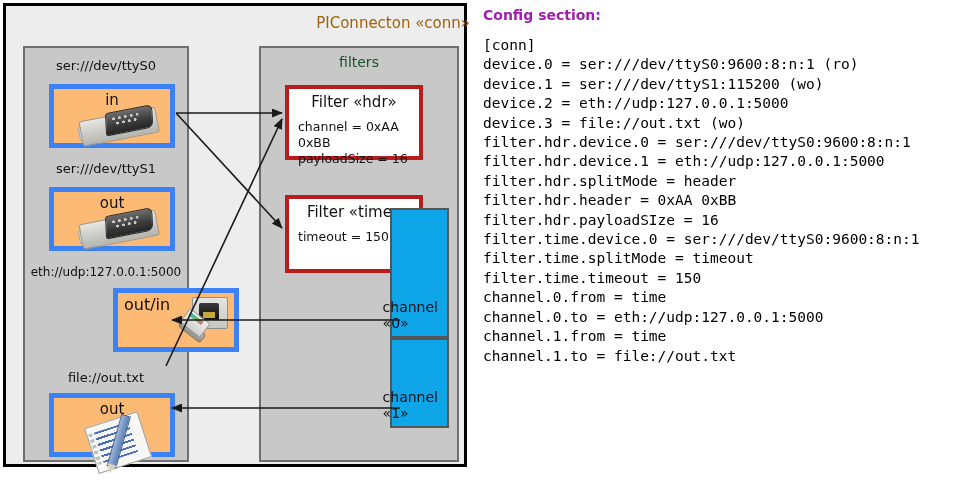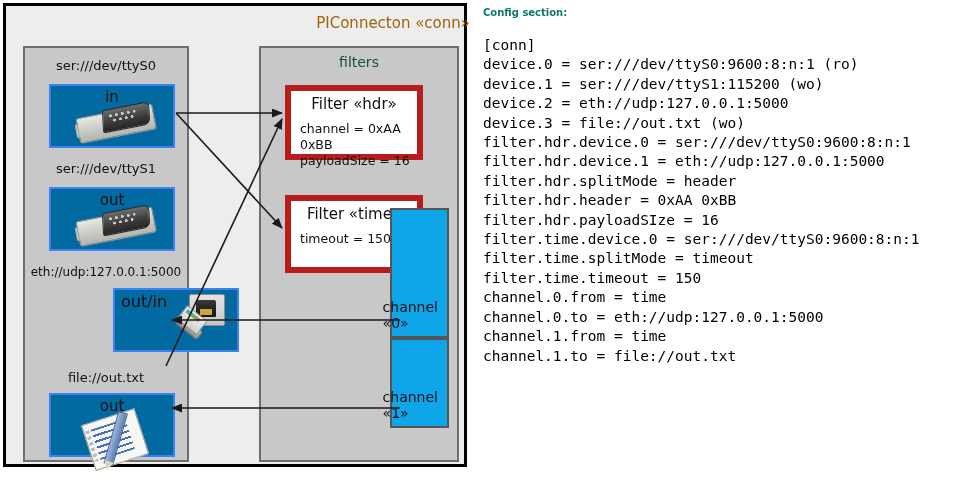--- a/index.html
+++ b/index.html
@@ -18,21 +18,21 @@
        box-sizing:border-box;padding-left:16px;}
   #devices-panel{left:17px;top:40px;width:166px;height:416px;}
   #filters-panel{left:253px;top:40px;width:200px;height:416px;}
 
   .panel-title{position:absolute;top:6px;left:0;width:100%;text-align:center;
        font-size:14px;color:#14532d;}
 
   
   .device-label{position:absolute;font-size:13px;color:#111;text-align:center;
        white-space:nowrap;}
-  .device-box{position:absolute;background:#0369a1;border:2px solid #3b82f6;
+  .device-box{position:absolute;background:#fdba74;border:5px solid #3b82f6;
        box-sizing:border-box;}
   .device-caption{position:absolute;top:2px;left:0;width:100%;text-align:center;
        font-size:15px;color:#111;z-index:3;}
   .device-caption.left{text-align:left;padding-left:6px;font-size:16px;}
 
   
   .serial-icon{position:absolute;left:26px;top:22px;width:76px;height:30px;
        transform:rotate(-11deg);}
   .serial-icon .shell{position:absolute;left:0;top:3px;width:76px;height:24px;
        background:linear-gradient(180deg,#e8e8e6 0%,#cfcfcb 45%,#b5b5b0 100%);
@@ -81,40 +81,40 @@
   .file-icon .holes{position:absolute;left:2px;top:7px;width:4px;height:32px;
        background:repeating-linear-gradient(180deg,#bdbdbd 0 3px,transparent 3px 6px);}
   .file-icon .pencil{position:absolute;left:24px;top:-4px;width:8px;height:52px;
        background:linear-gradient(90deg,#9fb6d8,#5b7fb8);transform:rotate(34deg);
        border:1px solid #4a6691;}
   .file-icon .pencil:after{content:"";position:absolute;left:-1px;bottom:-7px;
        width:0;height:0;border-left:5px solid transparent;border-right:5px solid transparent;
        border-top:9px solid #d9d3bd;}
 
   
-  .filter-box{position:absolute;background:#ffffff;border:6px solid #b91c1c;
+  .filter-box{position:absolute;background:#ffffff;border:4px solid #b91c1c;
        box-sizing:border-box;}
   .filter-title{position:absolute;top:4px;left:0;width:100%;text-align:center;
        font-size:15px;color:#111;}
   .filter-attrs{position:absolute;left:9px;top:30px;font-size:12.5px;
        line-height:16px;color:#111;}
 
   
   .channel-box{position:absolute;border:2px solid #555;box-sizing:border-box;
        background:#0ea5e9;}
   .channel-label{position:absolute;right:9px;bottom:5px;font-size:14px;color:#111;}
 
   
   #arrow-layer{position:absolute;left:0;top:0;width:470px;height:470px;
        pointer-events:none;}
 
   
   #config-section{position:absolute;left:481px;top:0;width:483px;height:484px;}
-  #config-heading{position:absolute;left:2px;top:7px;font-size:10px;font-weight:bold;
-       font-family:"DejaVu Sans","Liberation Sans",sans-serif;color:#0f766e;}
+  #config-heading{position:absolute;left:2px;top:7px;font-size:14px;font-weight:bold;
+       font-family:"DejaVu Sans","Liberation Sans",sans-serif;color:#a21caf;}
   #config-lines{position:absolute;left:2px;top:36px;font-size:14.5px;
        font-family:"DejaVu Sans Mono","Liberation Mono",monospace;
        line-height:19.4px;white-space:pre;color:#000;}
 </style>
 </head>
 <body>
 
 <div id="diagram-frame">
 
   <div id="diagram-title">PIConnecton «conn»</div>

